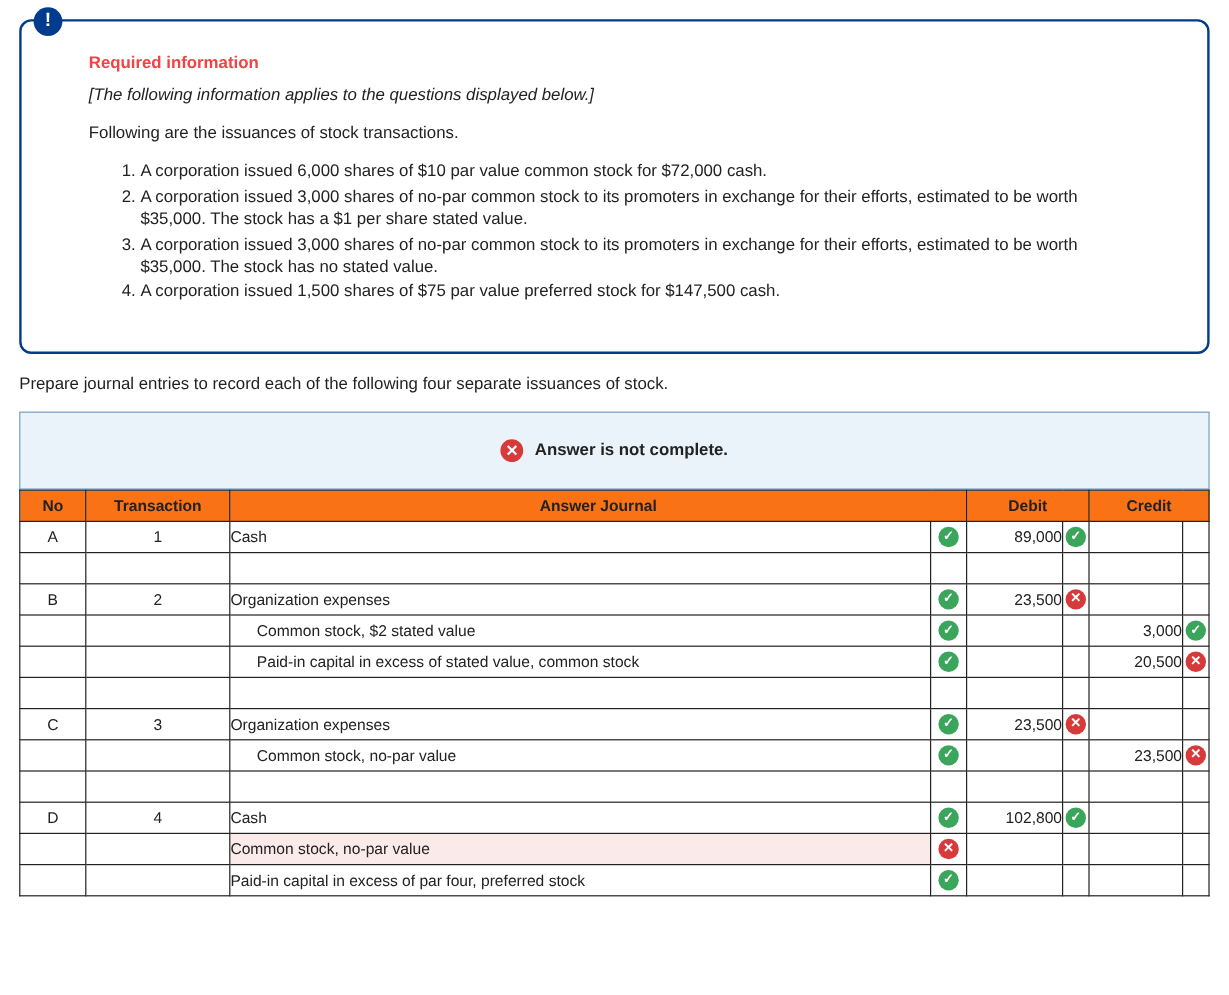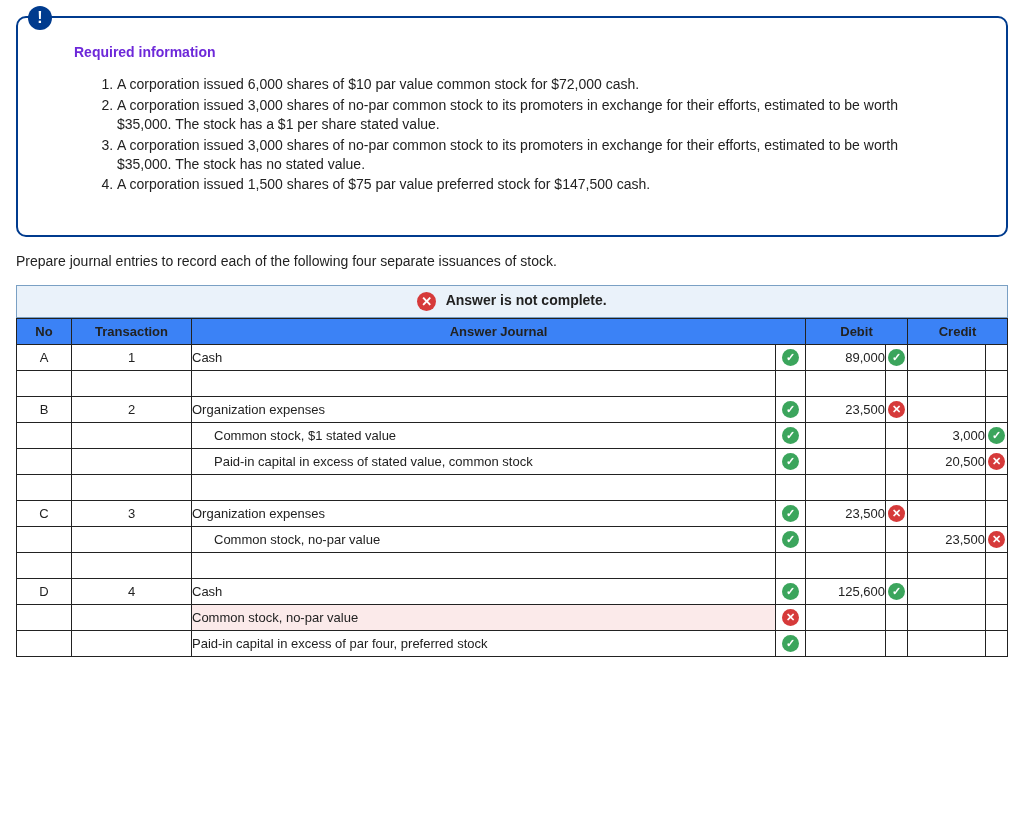--- a/index.html
+++ b/index.html
@@ -26,21 +26,21 @@
     height: 24px;
     border-radius: 50%;
     background: #003b8e;
     color: #fff;
     font-weight: bold;
     text-align: center;
     line-height: 24px;
     font-size: 16px;
   }
   .req-title {
-    color: #6d28d9;
+    color: #ef4444;
     font-weight: bold;
     margin-bottom: 10px;
   }
   .sub-note {
     font-style: italic;
     margin-bottom: 16px;
   }
   .intro { margin-bottom: 14px; }
   ol.issuances {
     margin: 15px;
@@ -53,38 +53,38 @@
   .prompt {
     margin: 10px 2px 16px 2px;
   }
   .worksheet {
     margin: 0 2px;
   }
   .status-bar {
     border: 1px solid #7aa0c4;
     background: #eaf2fa;
     text-align: center;
-    padding: 6px 4px;
+    padding: 22px 4px;
     font-weight: bold;
   }
   .status-bar .glyph { vertical-align: middle; margin-right: 6px; }
   table.journal {
     width: 100%;
     border-collapse: collapse;
     table-layout: fixed;
   }
   table.journal th, table.journal td {
     border: 1px solid #222;
     font-size: 13px;
     height: 26px;
     padding: 0;
     vertical-align: middle;
   }
   table.journal th {
-    background: #3b82f6;
+    background: #f97316;
     font-weight: bold;
     text-align: center;
   }
   col.c-no   { width: 55px; }
   col.c-txn  { width: 120px; }
   col.c-acct { }
   col.c-mark { width: 30px; }
   col.c-debit{ width: 80px; }
   col.c-dm   { width: 22px; }
   col.c-credit{width: 78px; }
@@ -115,20 +115,22 @@
   .ico.big { width:19px; height:19px; line-height:19px; font-size:13px; }
 
   tr.err td.acct { background: #fbeaea; }
 </style>
 </head>
 <body>
 
 <div class="info-box">
   <div class="info-badge">!</div>
   <div class="req-title">Required information</div>
+  <div class="sub-note">[The following information applies to the questions displayed below.]</div>
+  <div class="intro">Following are the issuances of stock transactions.</div>
   <ol class="issuances">
     <li>A corporation issued 6,000 shares of $10 par value common stock for $72,000 cash.</li>
     <li>A corporation issued 3,000 shares of no-par common stock to its promoters in exchange for their efforts, estimated to be worth $35,000. The stock has a $1 per share stated value.</li>
     <li>A corporation issued 3,000 shares of no-par common stock to its promoters in exchange for their efforts, estimated to be worth $35,000. The stock has no stated value.</li>
     <li>A corporation issued 1,500 shares of $75 par value preferred stock for $147,500 cash.</li>
   </ol>
 </div>
 
 <div class="prompt">Prepare journal entries to record each of the following four separate issuances of stock.</div>
 
@@ -185,21 +187,21 @@
           <td class="acct">Organization expenses</td>
           <td class="mark"><span class="ico ok"></span></td>
           <td class="num">23,500</td>
           <td class="mark"><span class="ico bad"></span></td>
           <td class="num"></td>
           <td class="mark"></td>
         </tr>
         <tr>
           <td class="center"></td>
           <td class="center"></td>
-          <td class="acct indent">Common stock, $1 stated value</td>
+          <td class="acct indent">Common stock, $2 stated value</td>
           <td class="mark"><span class="ico ok"></span></td>
           <td class="num"></td>
           <td class="mark"></td>
           <td class="num">3,000</td>
           <td class="mark"><span class="ico ok"></span></td>
         </tr>
         <tr>
           <td class="center"></td>
           <td class="center"></td>
           <td class="acct indent">Paid-in capital in excess of stated value, common stock</td>
@@ -247,21 +249,21 @@
           <td></td>
           <td></td>
           <td></td>
           <td></td>
         </tr>
         <tr>
           <td class="center">D</td>
           <td class="center">4</td>
           <td class="acct">Cash</td>
           <td class="mark"><span class="ico ok"></span></td>
-          <td class="num">125,600</td>
+          <td class="num">102,800</td>
           <td class="mark"><span class="ico ok"></span></td>
           <td class="num"></td>
           <td class="mark"></td>
         </tr>
         <tr class="err">
           <td class="center"></td>
           <td class="center"></td>
           <td class="acct">Common stock, no-par value</td>
           <td class="mark"><span class="ico bad"></span></td>
           <td class="num"></td>

